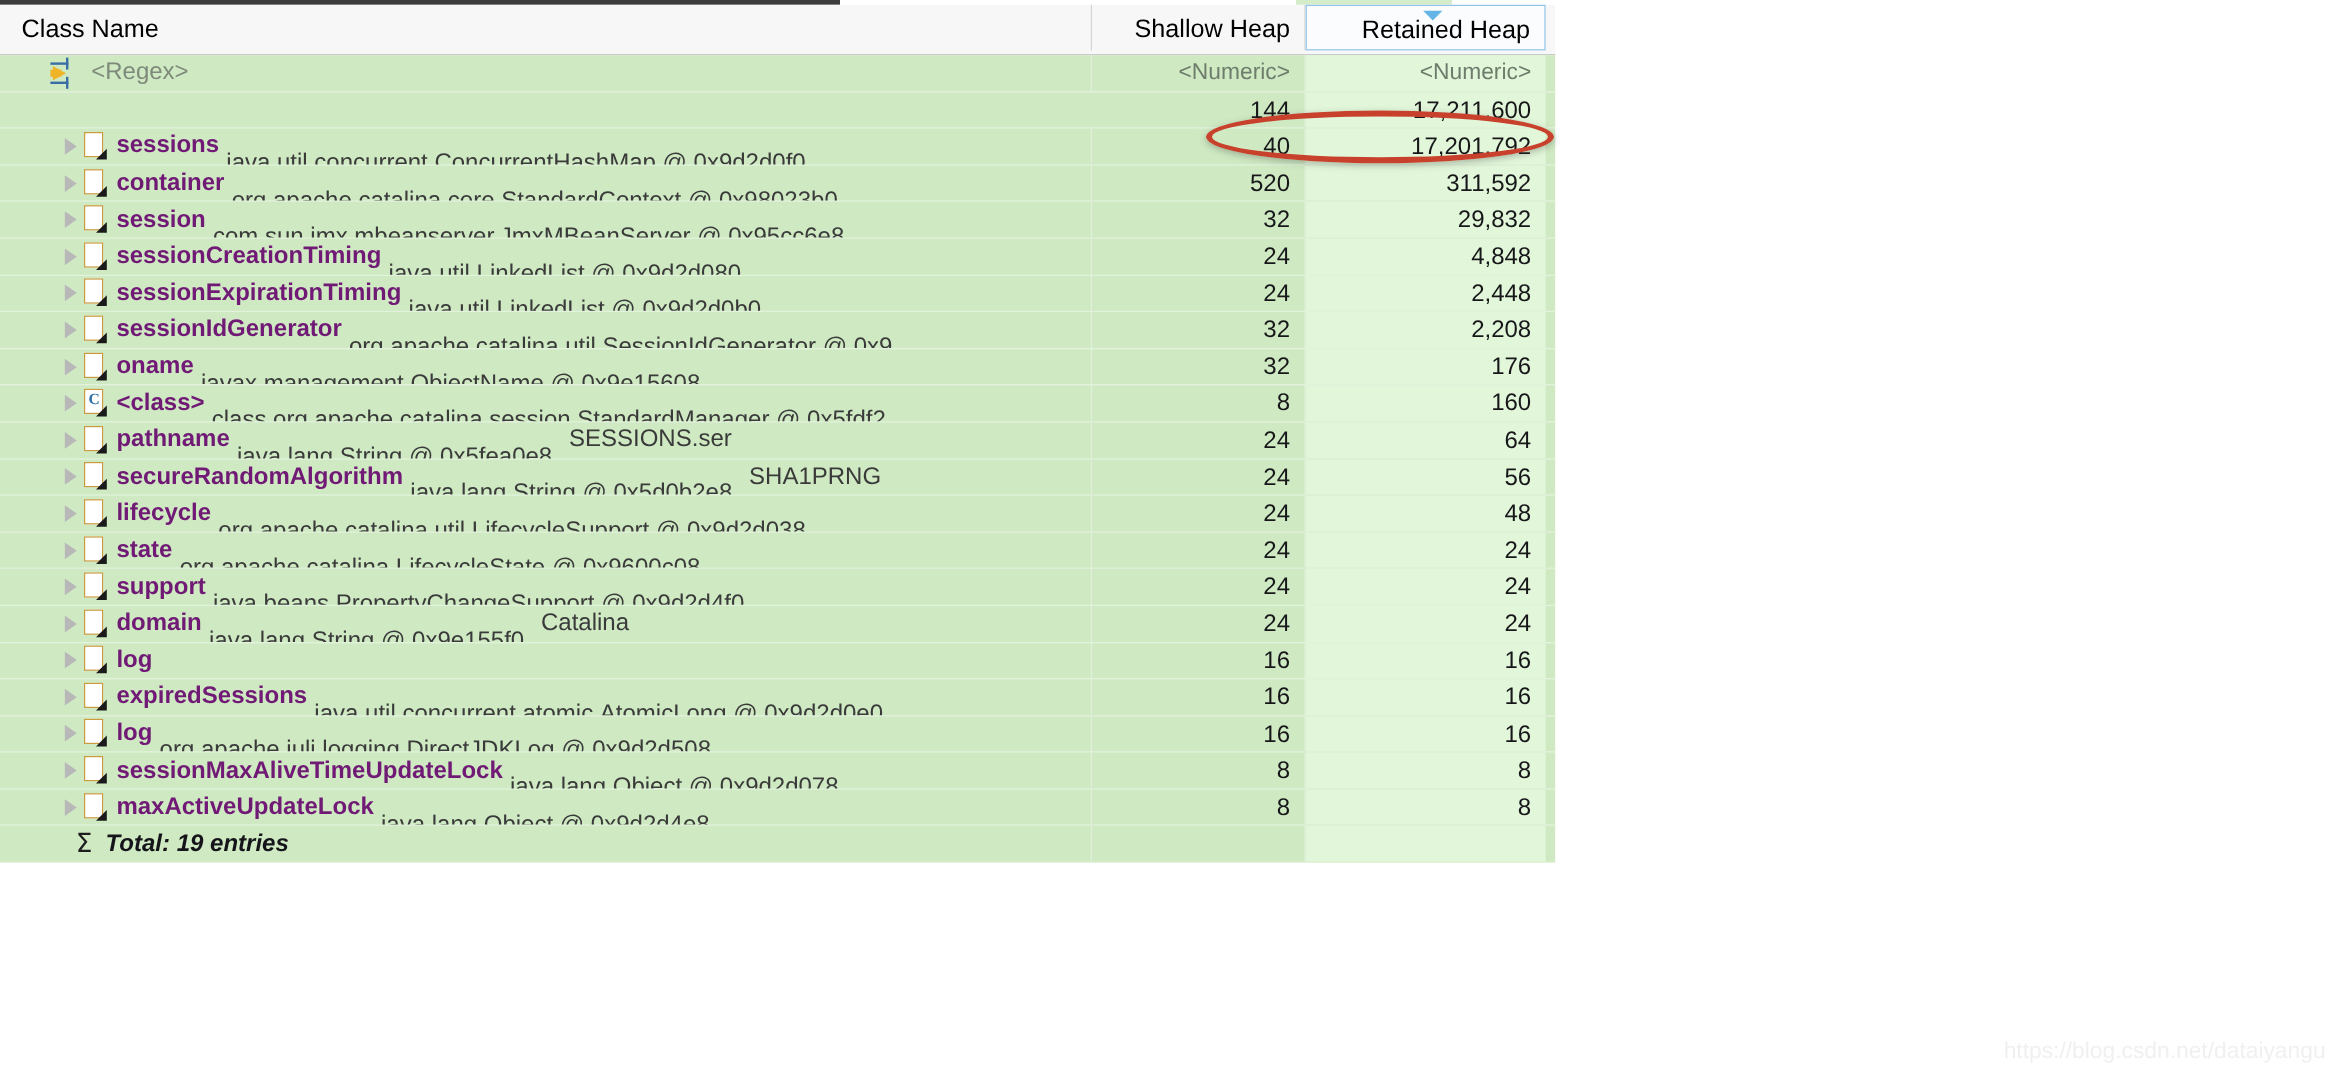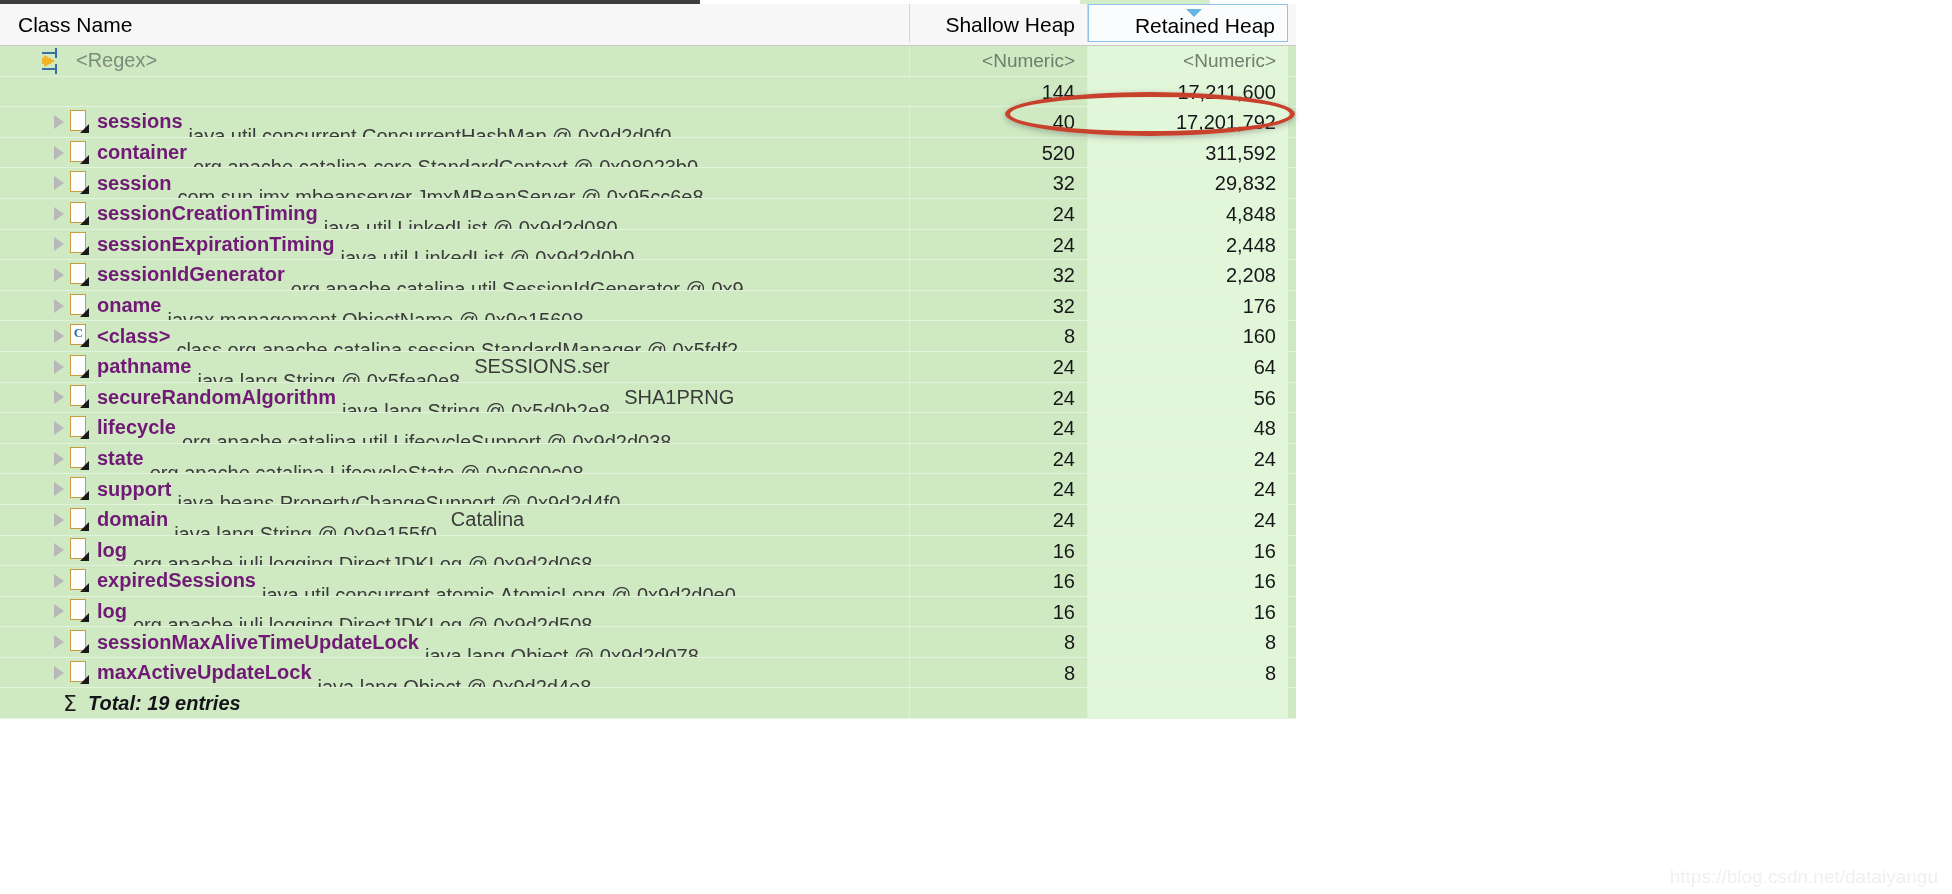--- a/index.html
+++ b/index.html
@@ -577,21 +577,20 @@
       </div>
       <div class="row">
         <div class="cell-name">
           <span class="indent" style="width: 48px; min-width: 48px;"></span>
           <span class="twisty"><span class="tw-right"></span></span>
           <span class="obj-icon">
             <span class="page"></span>
             <span class="corner"></span>
           </span>
           <span class="field-name">log</span>
-          <span class="field-type">org.apache.juli.logging.DirectJDKLog @ 0x9d2d068</span>
         </div>
         <div class="cell-shallow">16</div>
         <div class="cell-retained">16</div>
       </div>
       <div class="row">
         <div class="cell-name">
           <span class="indent" style="width: 48px; min-width: 48px;"></span>
           <span class="twisty"><span class="tw-right"></span></span>
           <span class="obj-icon">
             <span class="page"></span>

